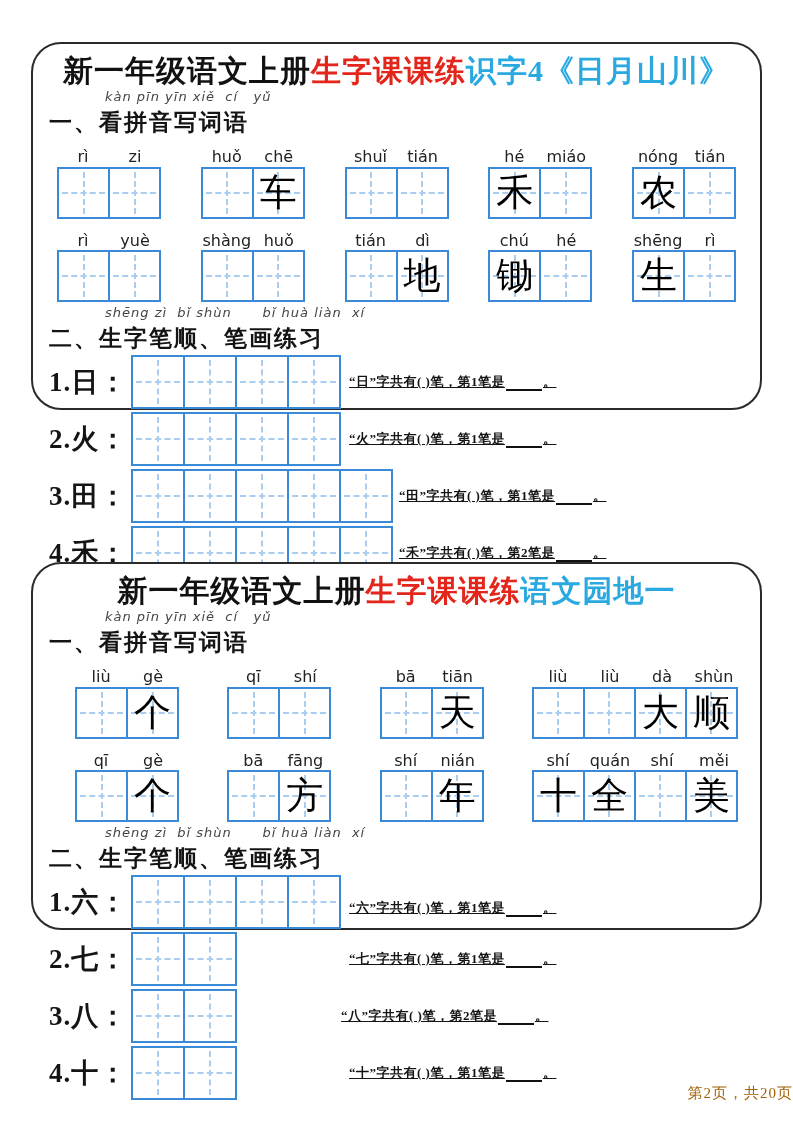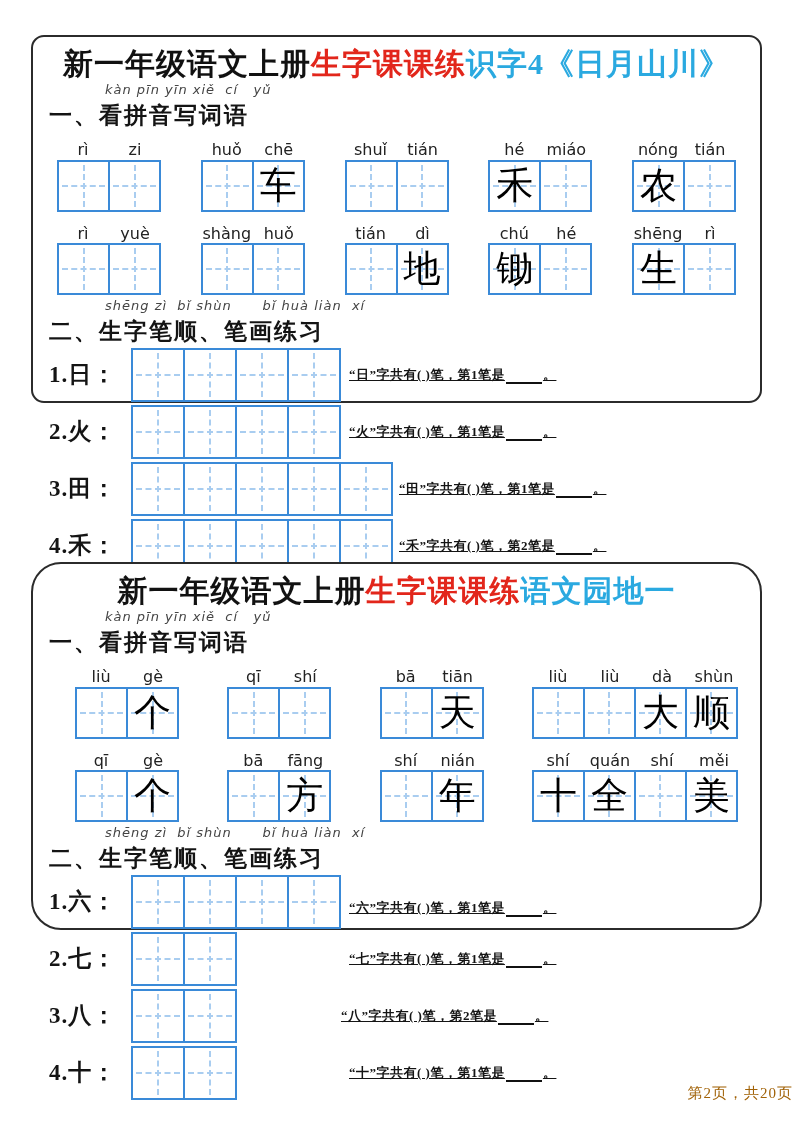--- a/index.html
+++ b/index.html
@@ -13,21 +13,21 @@
   body{
     width:793px;height:1122px;background:#ffffff;position:relative;
     font-family:"Liberation Serif","DejaVu Serif",serif;color:var(--ink);
     overflow:hidden;
   }
   .sheet-box{
     position:absolute;left:31px;width:731px;box-sizing:border-box;
     border:2.5px solid #2b2b2b;border-radius:30px;background:#fff;
     padding:8px 14px 6px 14px;
   }
-  .box1{top:35px;height:368px;border-radius:13px;}
+  .box1{top:42px;height:368px;}
   .box2{top:562px;height:368px;}
   .box-title{
     text-align:center;font-size:30px;font-weight:bold;letter-spacing:1px;
     line-height:1.15;white-space:nowrap;margin-top:2px;
   }
   .t-black{color:#111;}
   .t-red{color:var(--red);}
   .t-blue{color:var(--blue);}
   .pinyin-caption{
     font-family:"DejaVu Sans","Liberation Sans",sans-serif;
@@ -61,21 +61,21 @@
     border-left:2px dashed var(--dash);
   }
   .cell-char{
     position:relative;z-index:1;display:block;width:100%;height:100%;
     text-align:center;line-height:48px;font-size:37px;color:#000;
   }
   .pcell .cell-char{line-height:50px;}
   
   .practice-row{display:flex;align-items:center;margin:0 0 3px 2px;}
   .practice-label{
-    width:82px;flex:0 0 82px;font-size:23px;font-weight:bold;letter-spacing:1px;
+    width:82px;flex:0 0 82px;font-size:27px;font-weight:bold;letter-spacing:1px;
     white-space:nowrap;
   }
   .q-text{font-size:13px;font-weight:600;white-space:nowrap;letter-spacing:0.5px;text-decoration:underline;}
   .blank{
     display:inline-block;width:36px;height:0.85em;margin:0 1px;
     border-bottom:2px solid #111;vertical-align:bottom;
   }
   .page-footer{
     position:absolute;top:1084px;left:0;width:100%;text-align:right;
     font-size:15px;color:#a16207;letter-spacing:1px;

